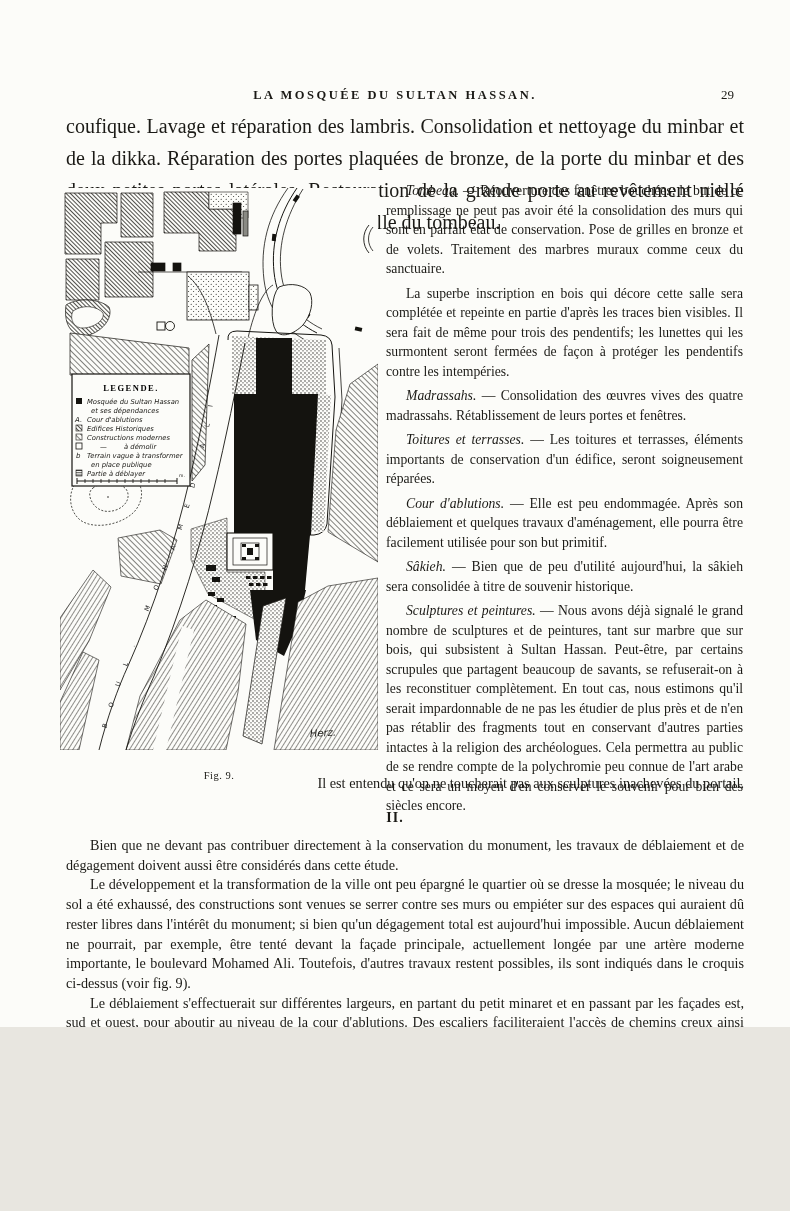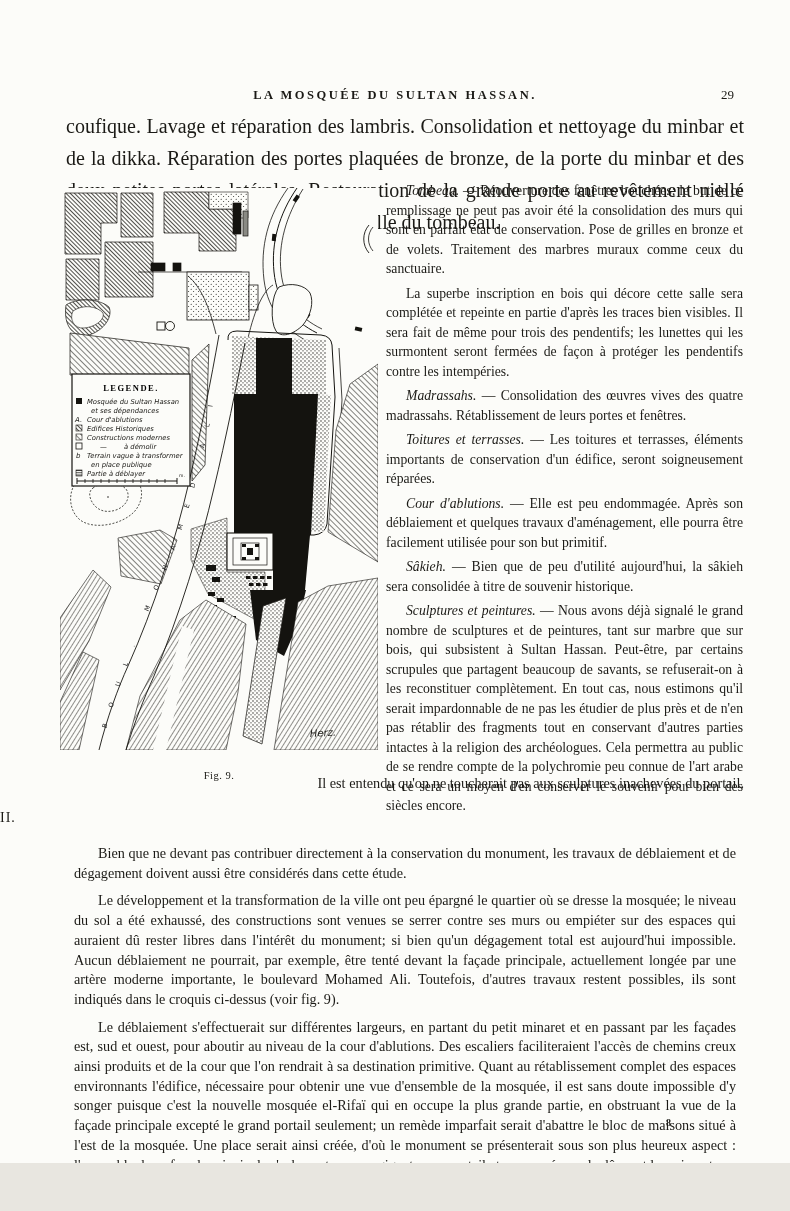--- a/index.html
+++ b/index.html
@@ -1,17 +1,17 @@
 <!DOCTYPE html>
 <html><head>
 <meta charset="utf-8">
 <style>
   html,body{margin:0;padding:0;background:#e8e6e0;}
   .page{
-    position:relative;width:790px;height:1163px;margin:0 auto;
+    position:relative;width:790px;height:1027px;margin:0 auto;
     background:#fcfcf9;color:#1b1a16;
     font-family:"Liberation Serif","DejaVu Serif",serif;
     overflow:hidden;
   }
   .hdr{
     position:absolute;top:88px;left:0;right:0;text-align:center;
     font-size:12.5px;font-weight:bold;letter-spacing:2.5px;
   }
   .pageno{position:absolute;top:87px;right:56px;font-size:13px;}
   .intro{
@@ -24,28 +24,28 @@
     position:absolute;left:386px;top:181px;width:357px;
     font-size:13.7px;line-height:19.5px;text-align:justify;
   }
   .cpar{margin:0 0 5px 0;text-indent:20px;}
   .lead{font-style:italic;}
   .afterfig{
     position:absolute;left:66px;top:775px;width:678px;
     font-size:14.3px;text-indent:16px;text-align:right;
   }
   .sec2{
-    position:absolute;left:0;right:0;top:810px;
-    font-size:14px;font-weight:normal;letter-spacing:1px;
+    position:absolute;left:0;right:0;top:810px;text-align:center;
+    font-size:14px;font-weight:bold;letter-spacing:1px;
   }
   .body2{
     position:absolute;left:66px;top:836px;width:678px;
     font-size:14.2px;line-height:19.7px;text-align:justify;
   }
-  .body2 p{margin:8px;text-indent:24px;}
+  .body2 p{margin:0;text-indent:24px;}
   .sigmark{position:absolute;left:666px;top:1117px;font-size:10px;font-weight:bold;}
   svg text{font-family:"DejaVu Sans",sans-serif;}
   .leg-title{font-family:"Liberation Serif",serif;font-weight:bold;letter-spacing:1.5px;font-size:8.5px;}
   .leg-item{font-style:italic;font-size:6.8px;fill:#1b1a16;}
   .leg-sym-letter{font-style:italic;font-size:7px;fill:#1b1a16;}
   .street-text{font-size:6.5px;fill:#222;letter-spacing:17px;}
   .herz{font-style:italic;font-size:10px;fill:#1b1a16;}
   .scalem{font-size:4.5px;fill:#1b1a16;}
 </style>
 </head>

